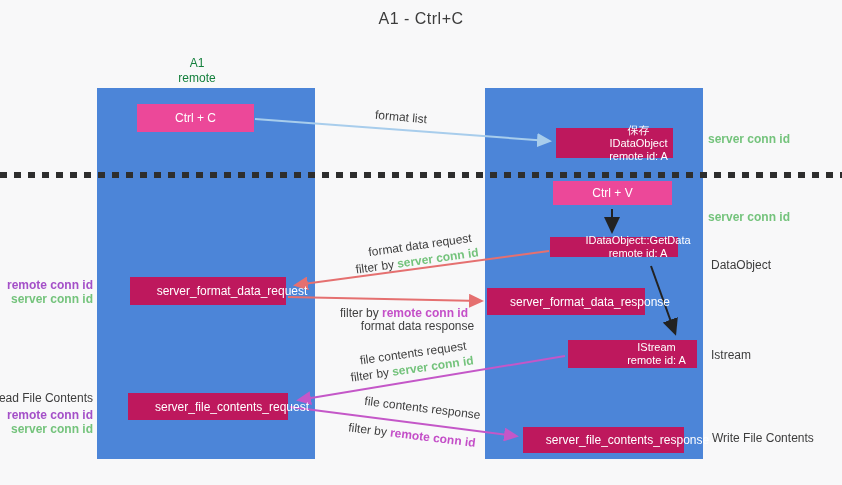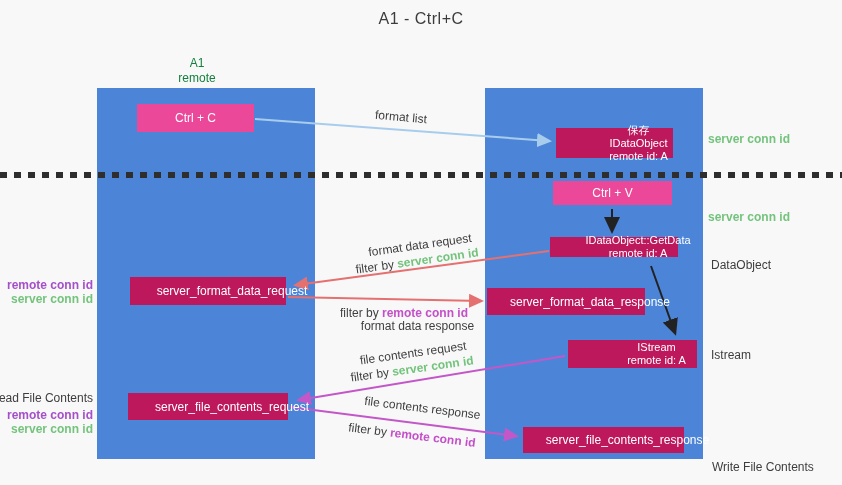--- a/index.html
+++ b/index.html
@@ -128,21 +128,21 @@
   </div>
 
   <div class="abs node orange msg" style="left:128px; top:393px; width:160px; height:27px;">
     <div>server_file_contents_request</div>
   </div>
 
   <div class="abs side-lbl green-t" style="left:708px; top:132px;">server conn id</div>
   <div class="abs side-lbl green-t" style="left:708px; top:210px;">server conn id</div>
   <div class="abs side-lbl" style="left:711px; top:258px;">DataObject</div>
   <div class="abs side-lbl" style="left:711px; top:348px;">Istream</div>
-  <div class="abs side-lbl" style="left:712px; top:431px;margin-top:29px;">Write File Contents</div>
+  <div class="abs side-lbl" style="left:712px; top:431px;">Write File Contents</div>
 
   <div class="abs side-lbl right-align" style="right:749px; top:278px;">
     <div class="purple-t">remote conn id</div>
     <div class="green-t">server conn id</div>
   </div>
   <div class="abs side-lbl right-align" style="right:749px; top:391px;">Read File Contents</div>
   <div class="abs side-lbl right-align" style="right:749px; top:408px;">
     <div class="purple-t">remote conn id</div>
     <div class="green-t">server conn id</div>
   </div>

